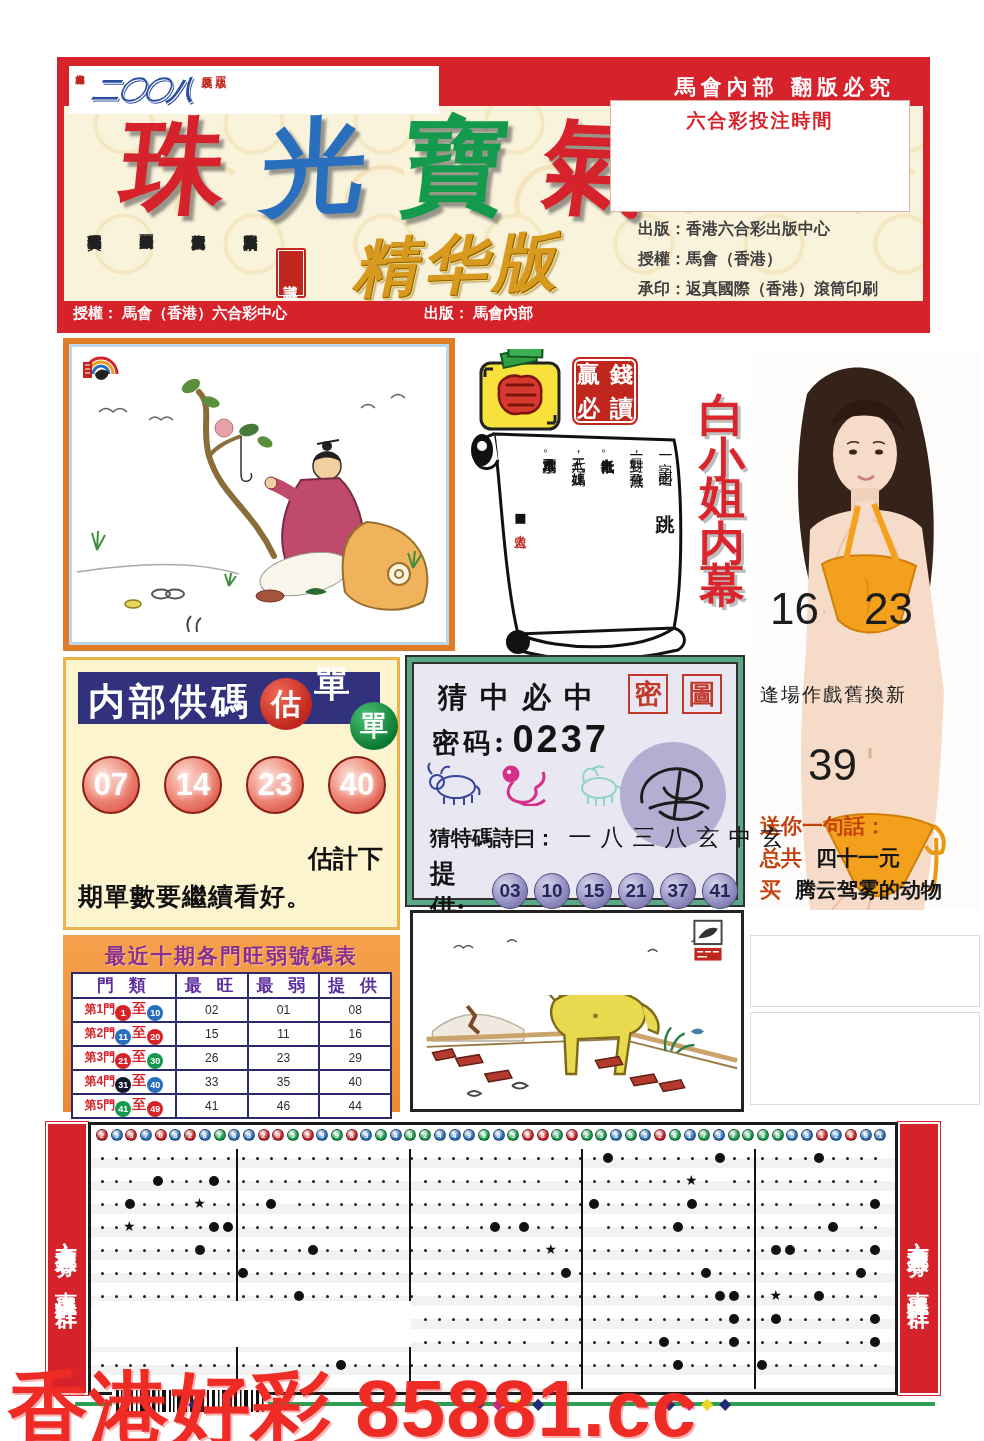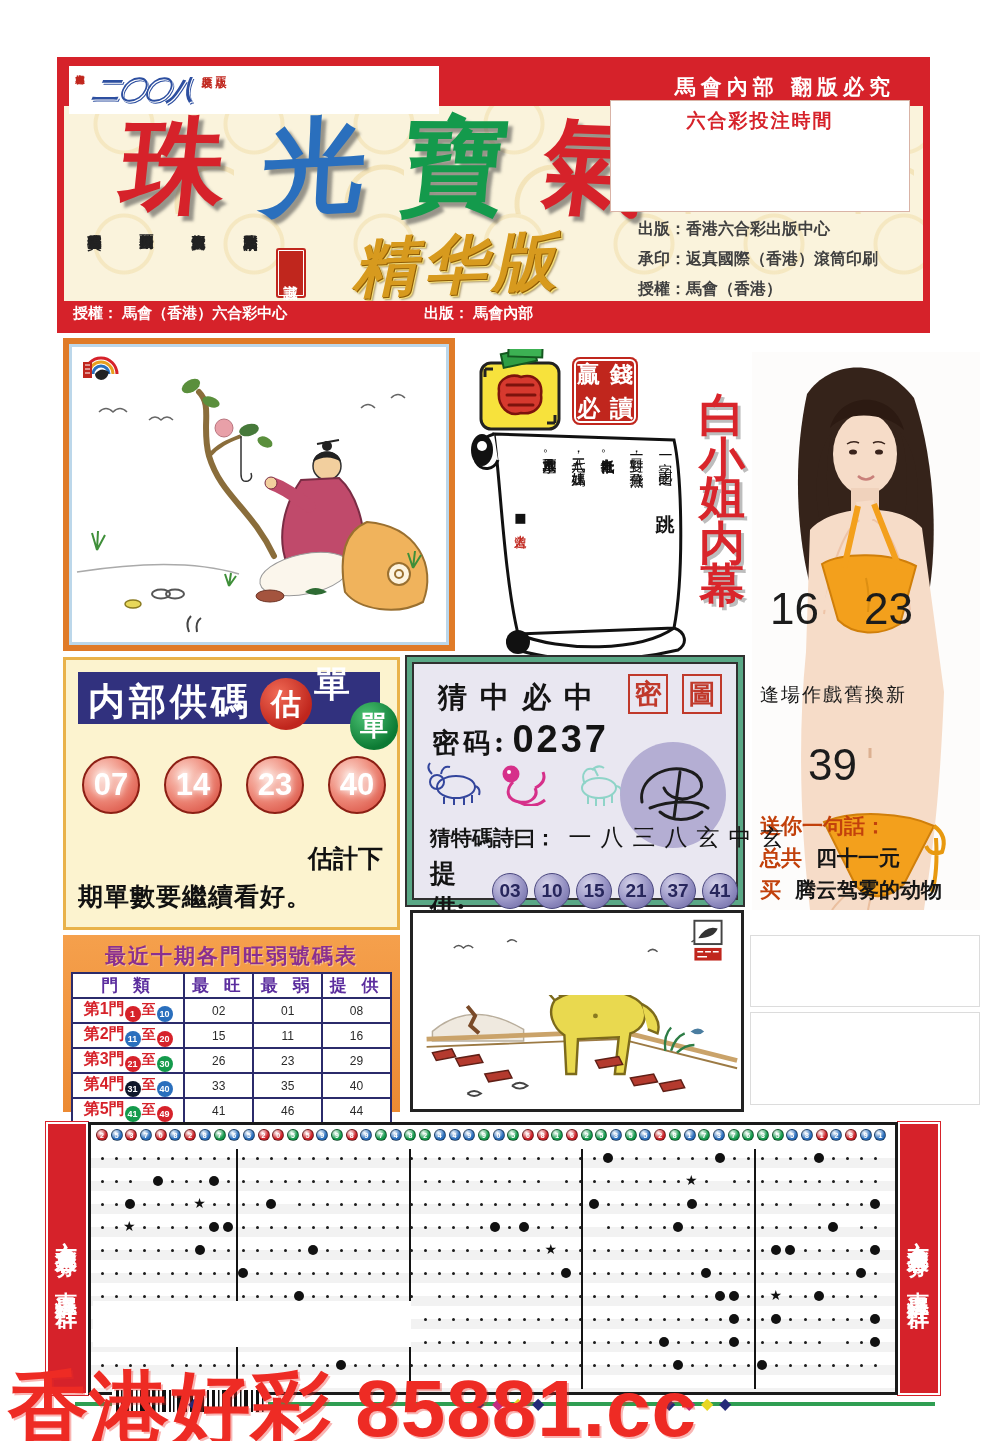--- a/index.html
+++ b/index.html
@@ -130,21 +130,21 @@
 
   #table-box{position:absolute;left:63px;top:935px;width:337px;height:177px;
     background:linear-gradient(#f5a04c,#ec8a33);}
   #table-title{text-align:center;padding-top:7px;font-size:21px;font-weight:bold;color:#8a2f8f;
     letter-spacing:2px;text-shadow:1px 1px 0 rgba(255,255,255,.4);}
   #gate-table{position:absolute;left:8px;top:37px;width:321px;border-collapse:collapse;background:#fff;}
   #gate-table th,#gate-table td{border:2px solid #2b2b6b;padding:0;height:21px;text-align:center;}
   #gate-table th{color:#5b2d9e;font-size:17px;letter-spacing:5px;}
   #gate-table td.num{font-size:12px;color:#2a2a2a;}
   .gate-cell{white-space:nowrap;}
-  .gate-name{color:#d6222a;font-weight:bold;font-size:16px;text-align:center;}
+  .gate-name{color:#d6222a;font-weight:bold;font-size:12px;text-align:center;}
   .gate-zhi{color:#d6222a;font-weight:bold;font-size:14px;margin:0 1px;}
   .mini-circle{display:inline-flex;width:16px;height:16px;border-radius:50%;color:#fff;font-size:9px;
     font-weight:bold;align-items:center;justify-content:center;vertical-align:-3px;}
 
   #goat-box{position:absolute;left:410px;top:910px;width:334px;height:202px;background:#fff;
     border:3px solid #222;box-sizing:border-box;}
   #goat-censor{position:absolute;left:48px;top:50px;width:214px;height:32px;background:#fff;z-index:3;}
   .blank-box{position:absolute;background:#fff;border:1px solid #dcdcdc;box-sizing:border-box;}
   #blank-1{left:750px;top:935px;width:230px;height:72px;}
   #blank-2{left:750px;top:1012px;width:230px;height:93px;}
@@ -203,22 +203,22 @@
         <div class="poem-col">因會至貧無米炊</div>
         <div class="poem-col">六彩賭思禍萬家</div>
       </div>
     <div id="motto-seal" class="vtext">誠言</div>
     <div id="edition">精华版</div>
     <div id="betting-box">
       <span id="betting-label">六合彩投注時間</span>
     </div>
     <div id="publisher-lines">
       <div class="pub-line">出版：香港六合彩出版中心</div>
+      <div class="pub-line">授權：馬會（香港）</div>
       <div class="pub-line">承印：返真國際（香港）滾筒印刷</div>
-      <div class="pub-line">授權：馬會（香港）</div>
     </div>
     <div id="header-bottombar">
       <span id="hb-left">授權： 馬會（香港）六合彩中心</span>
       <span id="hb-right">出版： 馬會內部</span>
     </div>
   </div>
 
   <div id="fish-frame">
     <svg viewBox="0 0 380 298" width="380" height="298">
       <path d="M30,68 q7,-7 14,0 q7,-7 14,0" stroke="#666" fill="none" stroke-width="1.5"></path>

